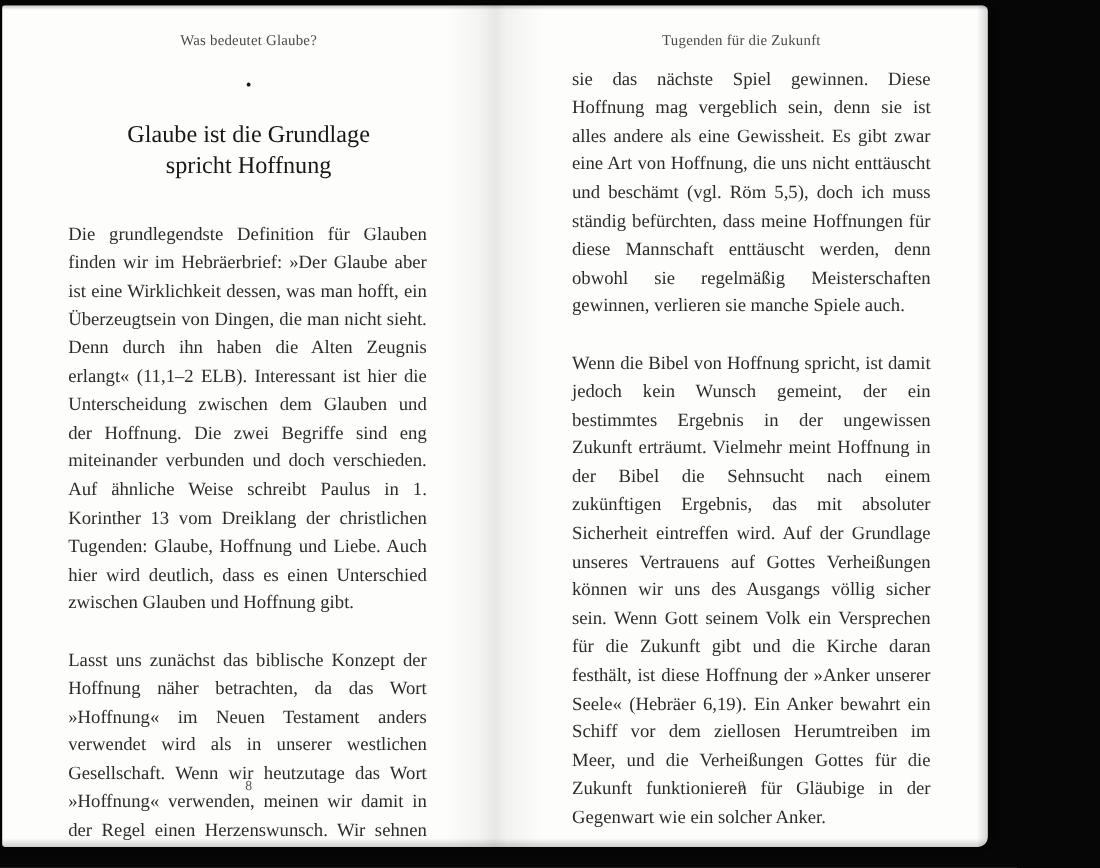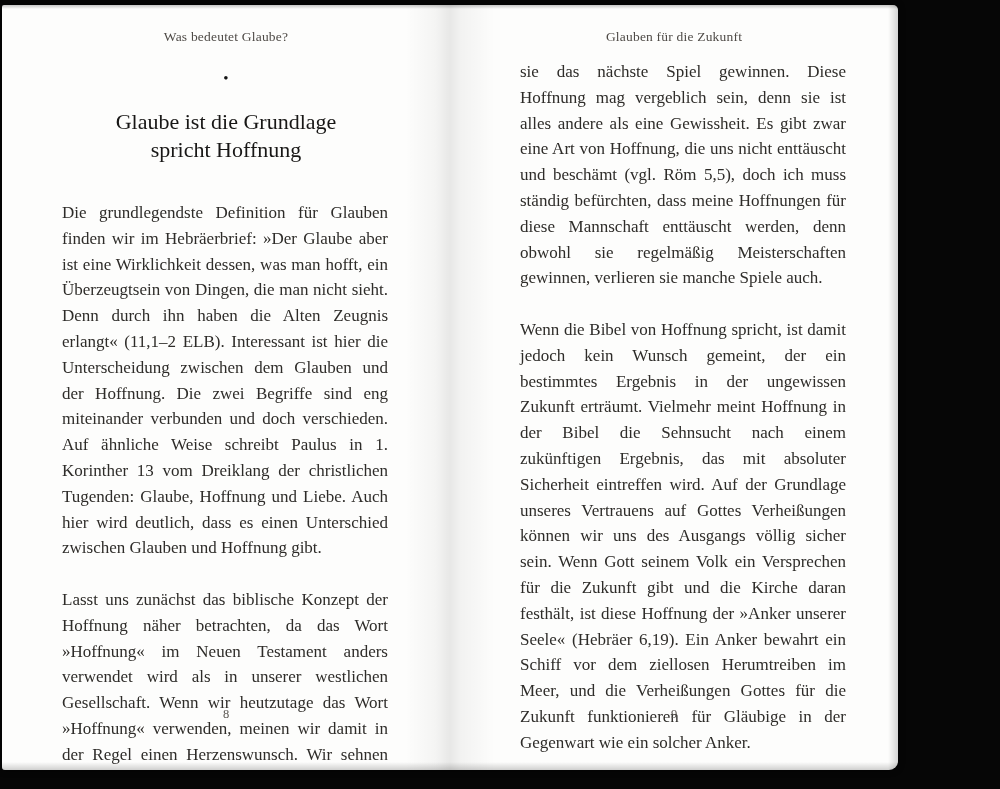--- a/index.html
+++ b/index.html
@@ -130,21 +130,21 @@
 
     <div class="body-text left-body">
       <p>Die grundlegendste Definition für Glauben finden wir im Hebräerbrief: »Der Glaube aber ist eine Wirklichkeit dessen, was man hofft, ein Überzeugtsein von Dingen, die man nicht sieht. Denn durch ihn haben die Alten Zeugnis erlangt« (11,1–2 ELB). Interessant ist hier die Unterscheidung zwischen dem Glauben und der Hoffnung. Die zwei Begriffe sind eng miteinander verbunden und doch verschieden. Auf ähnliche Weise schreibt Paulus in 1. Korinther 13 vom Dreiklang der christlichen Tugenden: Glaube, Hoffnung und Liebe. Auch hier wird deutlich, dass es einen Unterschied zwischen Glauben und Hoffnung gibt.</p>
       <p>Lasst uns zunächst das biblische Konzept der Hoffnung näher betrachten, da das Wort »Hoffnung« im Neuen Testament anders verwendet wird als in unserer westlichen Gesellschaft. Wenn wir heutzutage das Wort »Hoffnung« verwenden, meinen wir damit in der Regel einen Herzenswunsch. Wir sehnen uns danach, dass in der Zukunft etwas Bestimmtes passiert, sind uns aber nicht sicher, ob es tatsächlich eintreffen wird. Wir können auf den Sieg unserer Lieblingsmannschaft beim nächsten Fußball-, Eishockey oder Footballspiel hoffen, doch diese Hoffnung wird vielleicht nie Wirklichkeit werden. Ich bin zum Beispiel ein großer Fan der Pittsburgh Steelers und hoffe immer, dass</p>
     </div>
 
     <div class="page-number">8</div>
   </div>
 
   <div class="page">
-    <div class="running-head">Glauben für die Zukunft</div>
+    <div class="running-head">Tugenden für die Zukunft</div>
 
     <div class="body-text right-body">
       <p>sie das nächste Spiel gewinnen. Diese Hoffnung mag vergeblich sein, denn sie ist alles andere als eine Gewissheit. Es gibt zwar eine Art von Hoffnung, die uns nicht enttäuscht und beschämt (vgl. Röm 5,5), doch ich muss ständig befürchten, dass meine Hoffnungen für diese Mannschaft enttäuscht werden, denn obwohl sie regelmäßig Meisterschaften gewinnen, verlieren sie manche Spiele auch.</p>
       <p>Wenn die Bibel von Hoffnung spricht, ist damit jedoch kein Wunsch gemeint, der ein bestimmtes Ergebnis in der ungewissen Zukunft erträumt. Vielmehr meint Hoffnung in der Bibel die Sehnsucht nach einem zukünftigen Ergebnis, das mit absoluter Sicherheit eintreffen wird. Auf der Grundlage unseres Vertrauens auf Gottes Verheißungen können wir uns des Ausgangs völlig sicher sein. Wenn Gott seinem Volk ein Versprechen für die Zukunft gibt und die Kirche daran festhält, ist diese Hoffnung der »Anker unserer Seele« (Hebräer 6,19). Ein Anker bewahrt ein Schiff vor dem ziellosen Herumtreiben im Meer, und die Verheißungen Gottes für die Zukunft funktionieren für Gläubige in der Gegenwart wie ein solcher Anker.</p>
       <p><span>Wenn die Bibel wird, »der Glaube aber ist eine </span><span class="italic">Unterschied</span><span> dessen, was man hofft« (Heb 11,1 ELB, Hervorhebung hinzugefügt), ist von einer Realität die Rede — nicht von Wunschdenken. Im Glauben wird die Hoffnung Wirklichkeit.</span></p>
 
     </div>
 
     <div class="page-number">9</div>
   </div>

